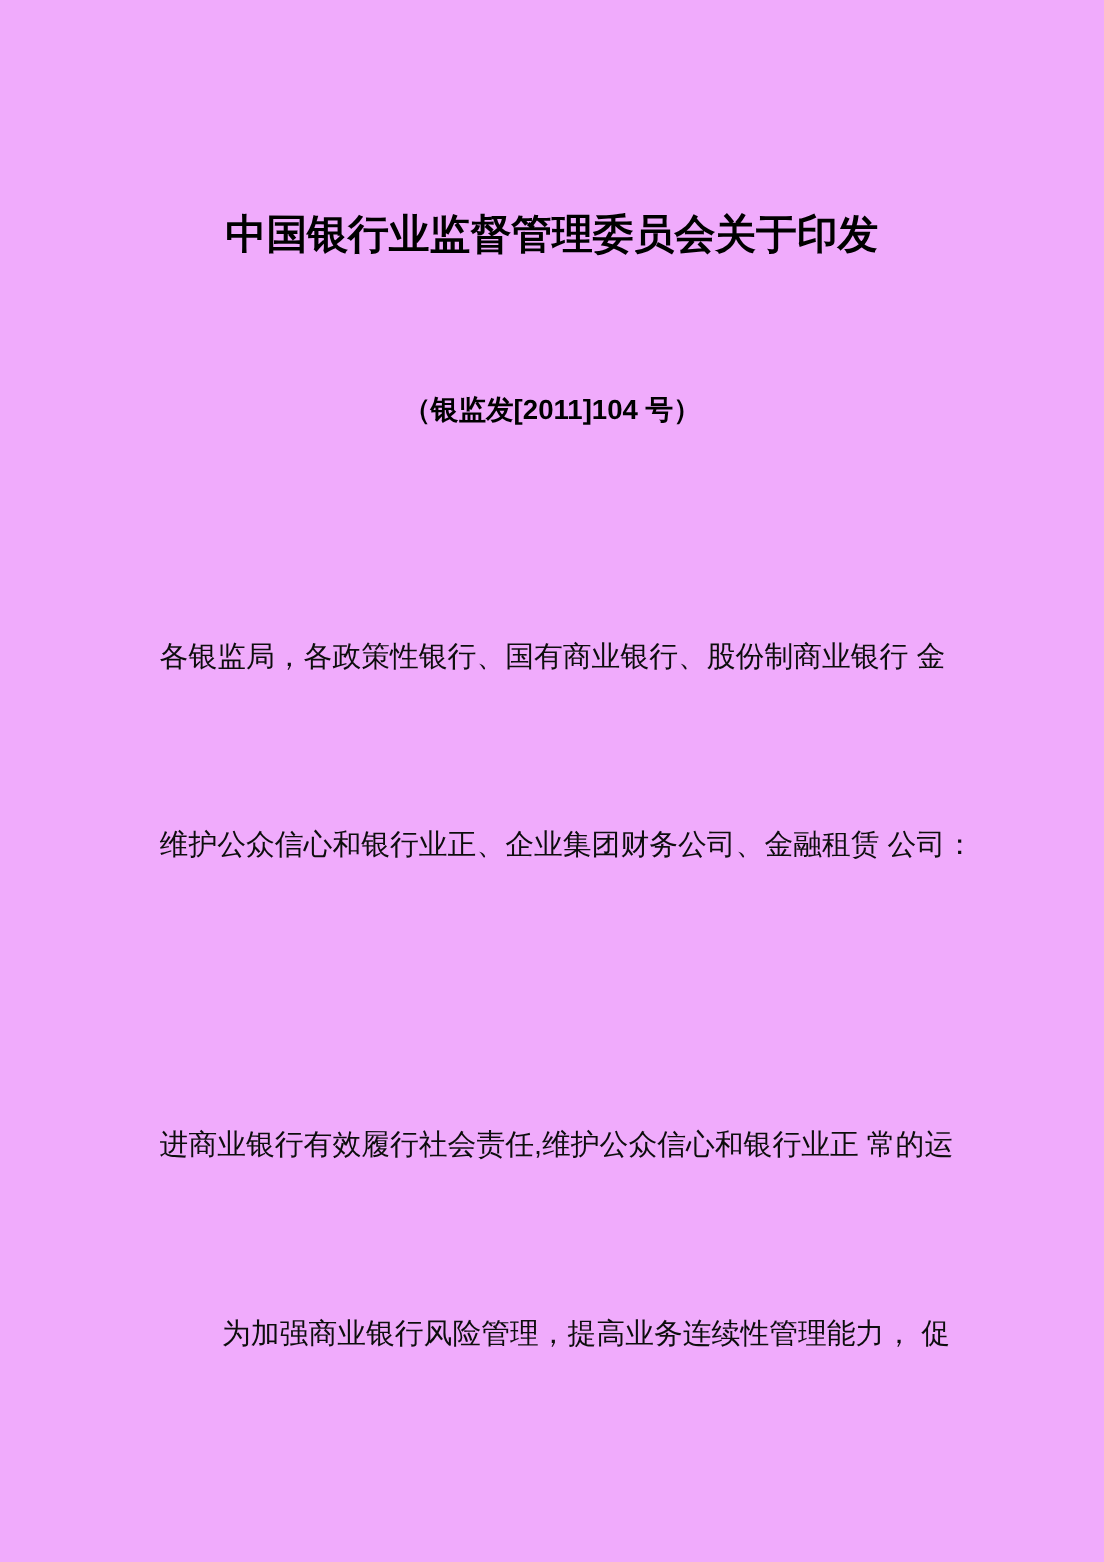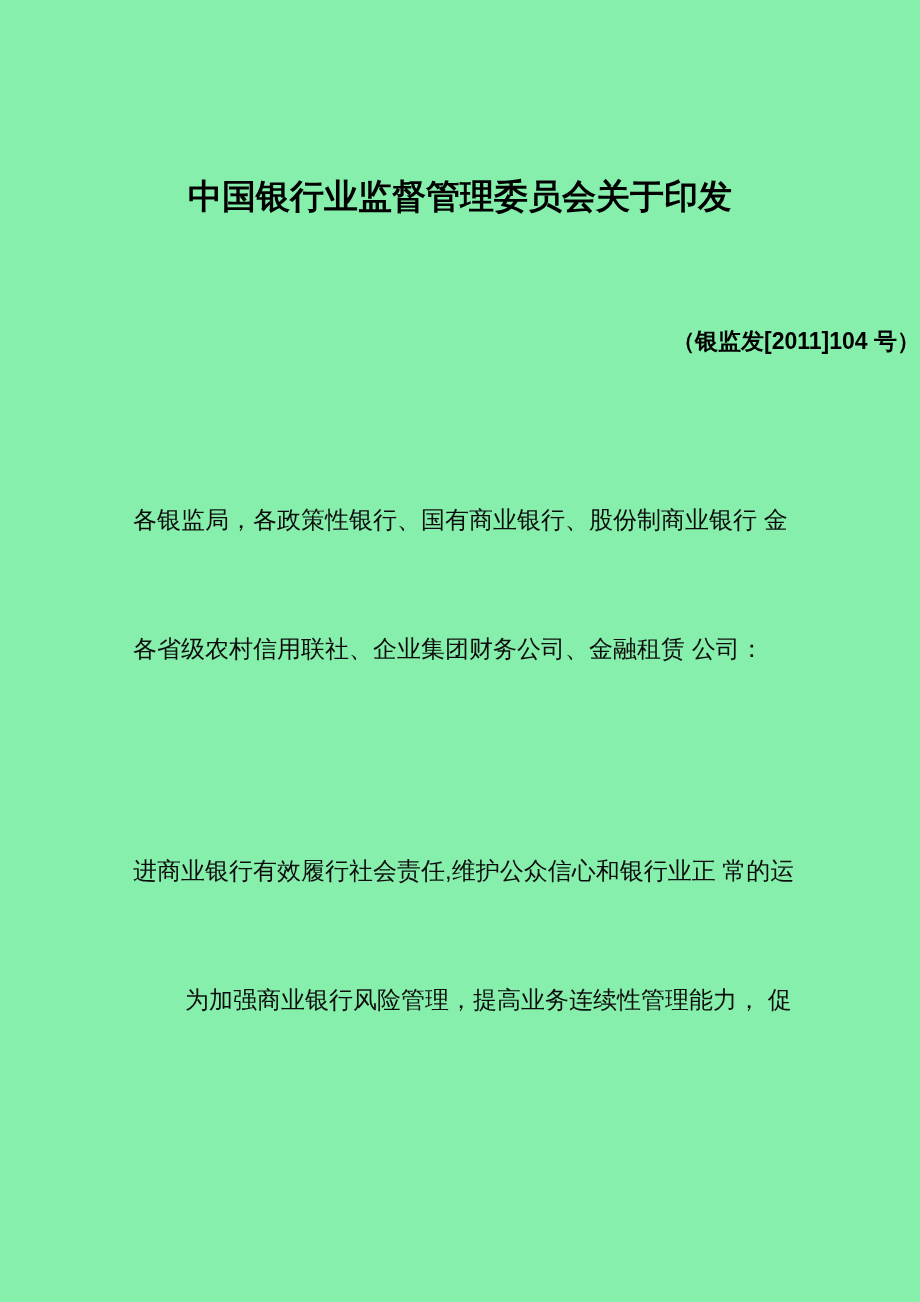--- a/index.html
+++ b/index.html
@@ -4,74 +4,74 @@
 <style>
   html, body {
     margin: 0;
     padding: 0;
     background: #ffffff;
   }
   .page {
     position: relative;
     width: 920px;
     height: 1302px;
-    background: #86efac;
+    background: #f0abfc;
     color: #0d0d0d;
     font-family: "Liberation Sans", "DejaVu Sans", sans-serif;
     overflow: hidden;
     box-sizing: border-box;
     padding-top: 76px;
   }
   .content {
     margin-left: 133px;
     width: 667px;
   }
   .notice-title {
     text-align: center;
     font-size: 34px;
     line-height: 48px;
     font-weight: bold;
     color: #000000;
     white-space: pre;
   }
   .doc-number {
-    text-align: right;
+    text-align: center;
     font-size: 23px;
     line-height: 30px;
     font-weight: bold;
     color: #000000;
     margin-top: 10px;
     white-space: pre;
   }
   .para {
     font-size: 24px;
     line-height: 43px;
     white-space: pre;
   }
-  .para .line { white-space: pre; }
+  .para .line { white-space: pre; margin-top: 28px; }
   .recipients { margin-top: 56px; }
   .intro      { margin-top: 7px; }
   .indent     { text-indent: 52px; }
 </style>
 </head>
 <body>
 
 <div class="page">
 
   <div class="notice-title">
     <div>中国银行业监督管理委员会关于印发</div>
   </div>
 
   <div class="doc-number">（银监发[2011]104 号）</div>
 
   <div class="content">
 
     <div class="para recipients">
       <div class="line">各银监局，各政策性银行、国有商业银行、股份制商业银行 金</div>
-      <div class="line">各省级农村信用联社、企业集团财务公司、金融租赁 公司：</div>
+      <div class="line">维护公众信心和银行业正、企业集团财务公司、金融租赁 公司：</div>
     </div>
 
     <div class="para intro">
       <div class="line">进商业银行有效履行社会责任,维护公众信心和银行业正 常的运</div>
       <div class="line indent">为加强商业银行风险管理，提高业务连续性管理能力， 促</div>
       
       
     </div>
 
   </div>

